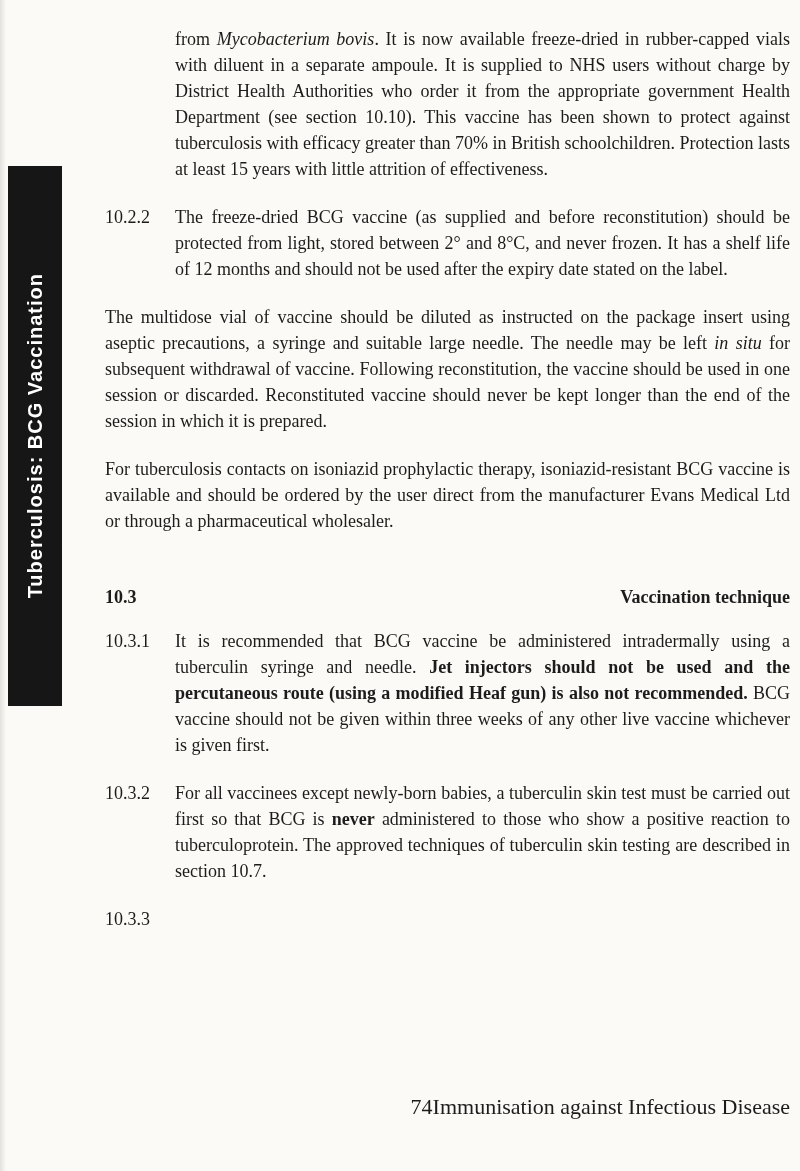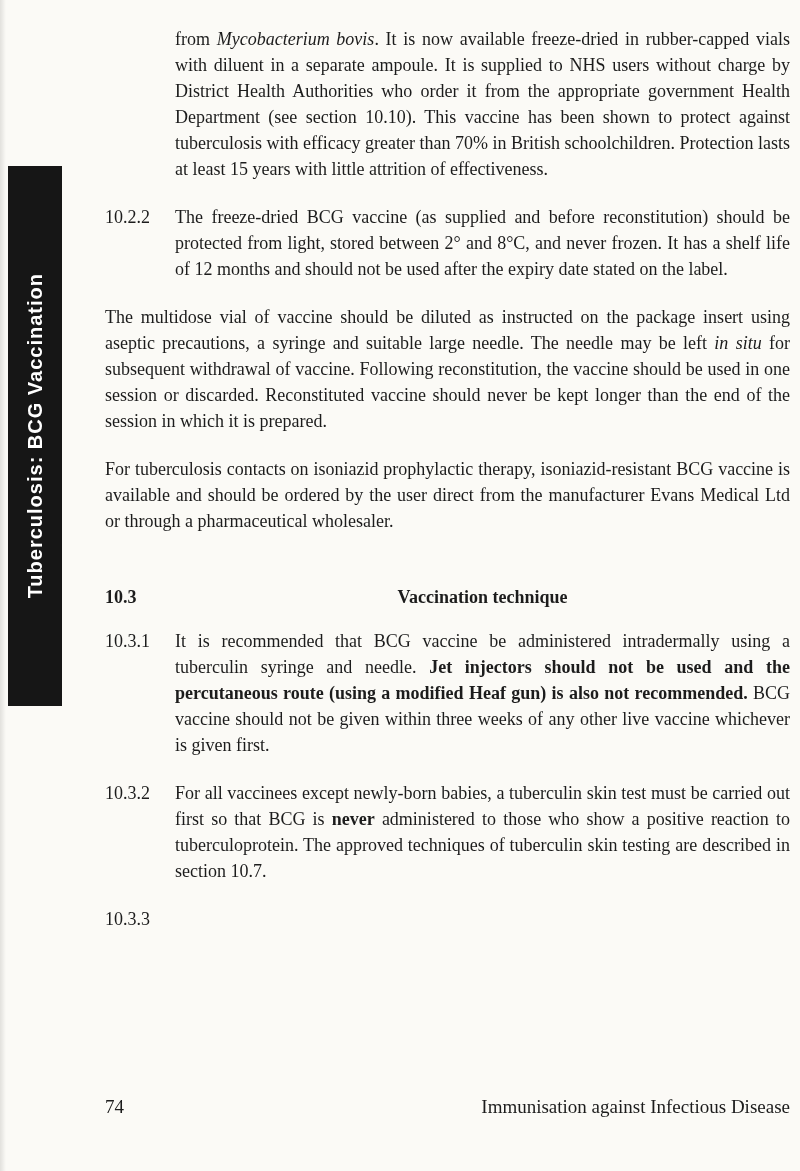--- a/index.html
+++ b/index.html
@@ -67,31 +67,31 @@
   }
   .block .body {
     flex: 1 1 auto;
     text-align: justify;
   }
   .block.heading {
     margin-top: 50px;
     margin-bottom: 18px;
     font-weight: bold;
   }
-  .block.heading .body { text-align: center; }
+  .block.heading .body { text-align: right; }
   .it { font-style: italic; }
   .bd { font-weight: bold; }
   .page-footer {
     position: absolute;
     left: 105px;
     top: 1094px;
     width: 685px;
     display: flex;
-    justify-content: space-between;
-    font-size: 19px;
+    justify-content: flex-end;
+    font-size: 22px;
     line-height: 26px;
   }
 </style>
 </head>
 <body>
 
 <div class="page">
 
   <div class="sidebar-tab">
     <span class="sidebar-text">Tuberculosis: BCG Vaccination</span>

